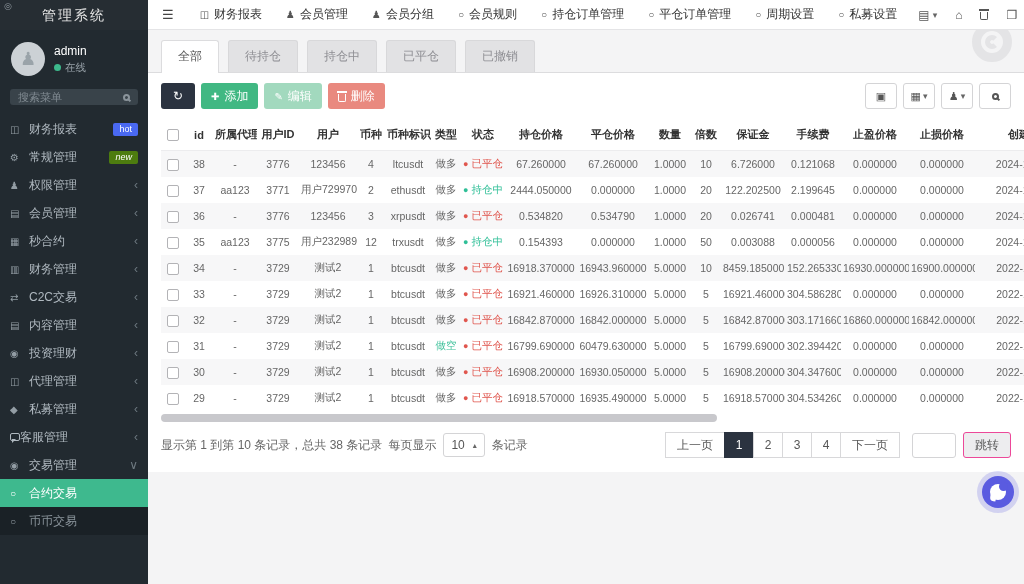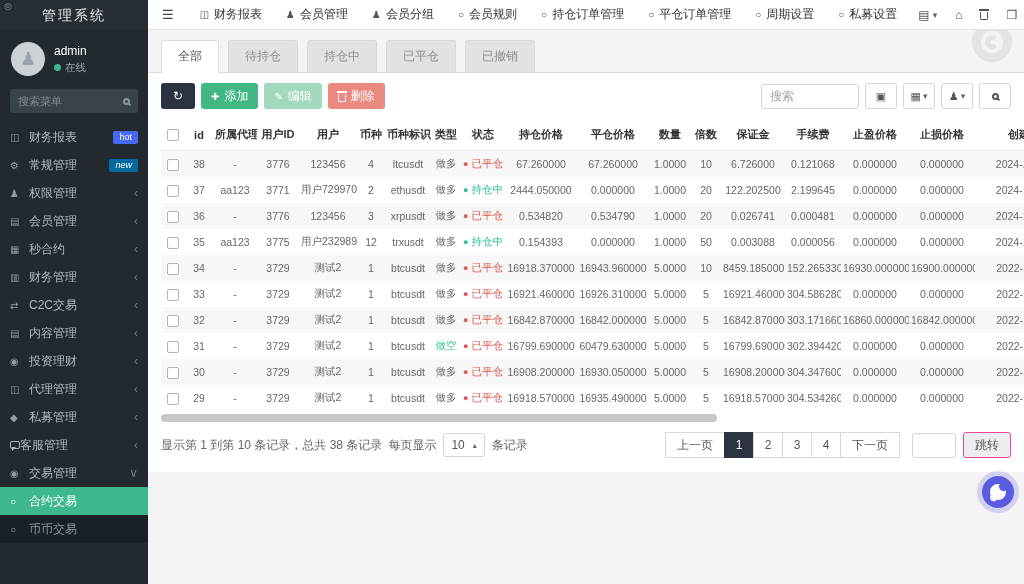--- a/index.html
+++ b/index.html
@@ -26,21 +26,21 @@
   .bubble { display:inline-block; width:10px; height:8px; border:1px solid currentColor; border-radius:2px; position:relative; }
   .bubble::after { content:''; position:absolute; left:1px; bottom:-3px; border:2px solid transparent; border-top-color:currentColor; border-left-color:currentColor; width:0; height:0; }
 
   
   .sidebar { position:absolute; top:30px; left:0; bottom:0; width:148px; background:#222a30; z-index:20; }
   .user-panel { display:flex; gap:9px; padding:12px 11px 8px; align-items:center; }
   .avatar-lg { width:34px; height:34px; border-radius:50%; background:#ccd1d5; display:flex; align-items:center; justify-content:center; color:#9aa3a9; font-size:18px; flex:none; }
   .u-name { color:#fff; font-size:12px; margin-bottom:3px; }
   .u-status { color:#98a2a9; font-size:10.5px; display:flex; align-items:center; gap:4px; }
   .dot-g { width:7px; height:7px; border-radius:50%; background:#3db98c; display:inline-block; }
-  .side-search { margin:5px 10px 10px; background:#39434a; border-radius:3px; height:24px; display:flex; align-items:center; padding:0 8px; color:#8a949b; }
+  .side-search { margin:5px 10px 10px; background:#39434a; border-radius:3px; height:16px; display:flex; align-items:center; padding:0 8px; color:#8a949b; }
   .side-search input { flex:1; background:transparent; border:none; outline:none; color:#cfd6db; font-size:11px; width:80px; }
   .side-search input::placeholder { color:#828c93; }
   .menu { margin-top:2px; }
   .menu-item { height:28px; display:flex; align-items:center; padding:0 10px; color:#b0b9c0; font-size:12px; cursor:pointer; }
   .menu-item .ic { width:19px; font-size:10px; color:#939da4; flex:none; }
   .badge { margin-left:auto; font-size:9px; padding:2px 6px; border-radius:2px; color:#fff; line-height:1; }
   .arrow { margin-left:auto; color:#6e7980; font-size:12px; }
   .submenu { background:#1a2126; }
   .submenu .menu-item { color:#8a949b; height:28px; }
   .submenu .menu-item.active { background:#3eb98e; color:#fff; }
@@ -173,21 +173,21 @@
   </div>
   <div class="menu" id="sidemenu">
       <div class="menu-item">
         <span class="ic">◫</span>
         <span>财务报表</span>
         <span class="badge" style="background: rgb(74, 105, 242);">hot</span>
       </div>
       <div class="menu-item">
         <span class="ic">⚙</span>
         <span>常规管理</span>
-        <span class="badge" style="background: #0369a1; font-style: italic;">new</span>
+        <span class="badge" style="background: #4d7c0f; font-style: italic;">new</span>
       </div>
       <div class="menu-item">
         <span class="ic">♟</span>
         <span>权限管理</span>
         <span class="arrow">‹</span>
       </div>
       <div class="menu-item">
         <span class="ic">▤</span>
         <span>会员管理</span>
         <span class="arrow">‹</span>
@@ -270,21 +270,20 @@
       </button>
       <button class="btn btn-edit">
         <span class="bic">✎</span>
         <span>编辑</span>
       </button>
       <button class="btn btn-del">
         <span class="trash"></span>
         <span>删除</span>
       </button>
       <div class="toolbar-right">
-        <input class="tsearch" type="text" placeholder="搜索" style="">
         <button class="tbtn">
             <span>▣</span>
           </button>
         <button class="tbtn">
             <span>▦</span>
             <span class="caret">▾</span>
           </button>
         <button class="tbtn">
             <span>♟</span>
             <span class="caret">▾</span>

